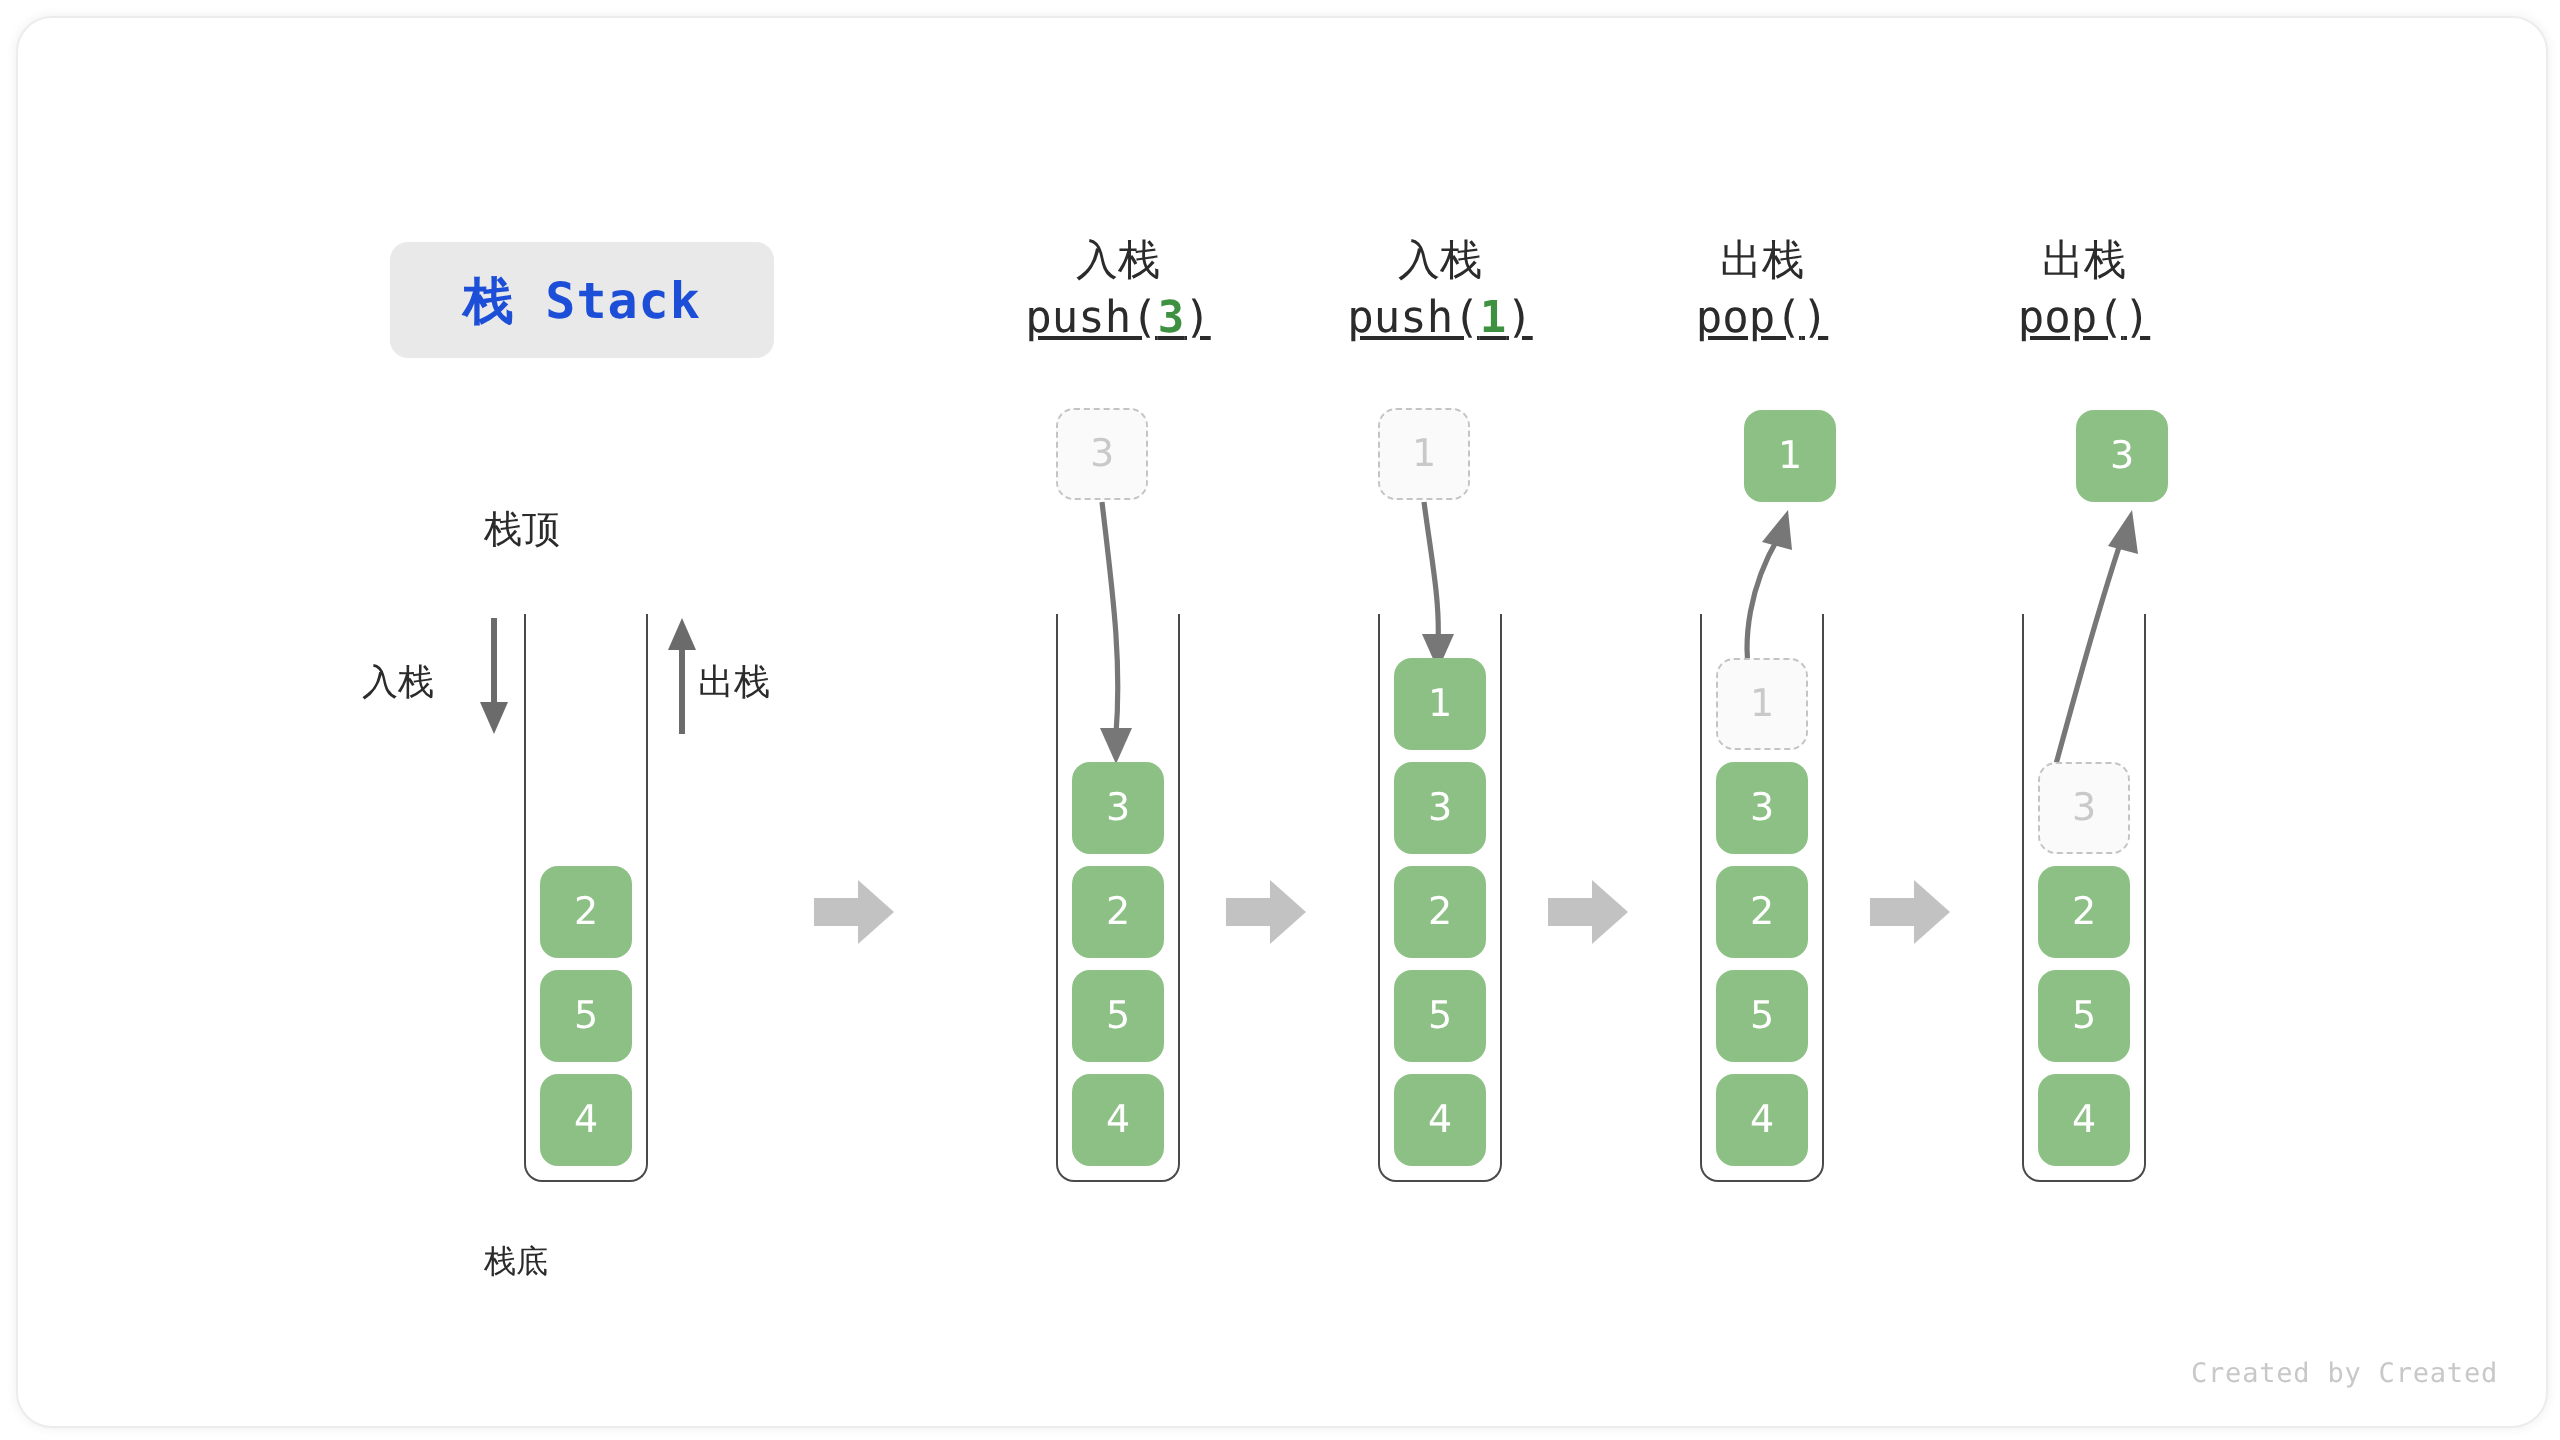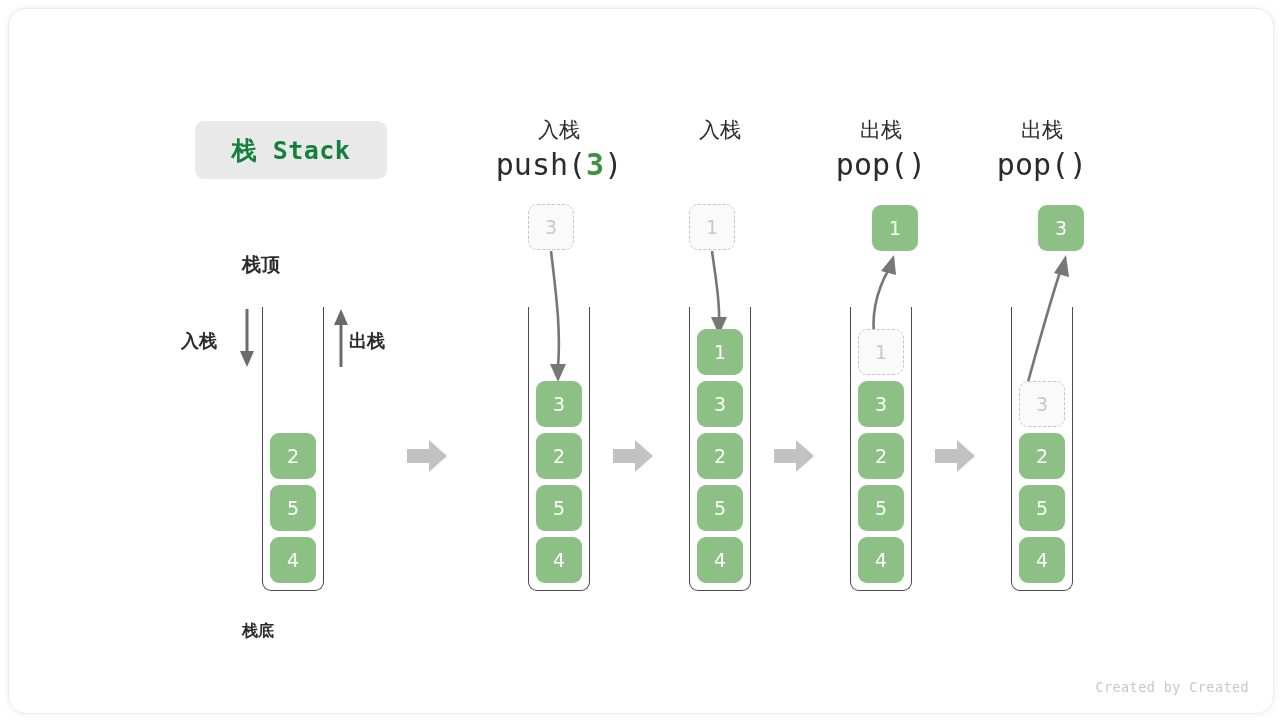--- a/index.html
+++ b/index.html
@@ -38,28 +38,28 @@
     background: #e9e9e9;
     border-radius: 9px;
     display: flex;
     align-items: center;
     justify-content: center;
   }
   #title-badge .t {
     font-family: "DejaVu Sans Mono", "Liberation Mono", monospace;
     font-size: 25px;
     font-weight: bold;
-    color: #15803d;
+    color: #1d4ed8;
     letter-spacing: 0.5px;
   }
 
   
   .cjk-bold {
     font-family: "DejaVu Sans", "Liberation Sans", sans-serif;
-    font-weight: bold;
+    font-weight: normal;
     color: #2b2b2b;
   }
 
   #label-top {
     position: absolute;
     left: 233px;
     top: 243px;
     font-size: 19px;
   }
   #label-bottom {
@@ -94,23 +94,24 @@
     line-height: 1.32;
   }
   .col-head .cn {
     font-size: 21px;
     font-weight: normal;
     color: #2b2b2b;
     font-family: "DejaVu Sans", "Liberation Sans", sans-serif;
   }
   .col-head .code {
     font-family: "DejaVu Sans Mono", "Liberation Mono", monospace;
-    font-size: 30px;
+    font-size: 22px;
     color: #2b2b2b;
     white-space: pre;
+    text-decoration: underline;
   }
   .col-head .code .num {
     color: #3d9140;
     font-weight: bold;
   }
 
   
   .stack {
     position: absolute;
   }
@@ -226,20 +227,21 @@
     <div class="cell filled" style="left:8px; top:178px;">5</div>
     <div class="cell filled" style="left:8px; top:230px;">4</div>
   </div>
 
   <svg class="sep-arrow" style="left:604px; top:430px;" viewBox="0 0 40 34">
     <polygon points="0,10 22,10 22,1 40,17 22,33 22,24 0,24" fill="#c2c2c2"></polygon>
   </svg>
 
   <div class="col-head" style="left:626px; top:108px;">
     <div class="cn">入栈</div>
+    <div class="code"><span>push(</span><span class="num">1</span><span>)</span></div>
   </div>
 
   <div class="cell ghost" style="left:680px; top:195px;">1</div>
 
   <svg style="position:absolute; left:680px; top:240px;" width="60" height="92">
     <path d="M 23 2 C 27 32, 31 52, 30 72" stroke="#777777" stroke-width="2.6" fill="none"></path>
     <polygon points="30,86 22,68 38,68" fill="#777777"></polygon>
   </svg>
 
   <div class="stack" style="left:680px; top:298px; width:62px; height:284px;">

